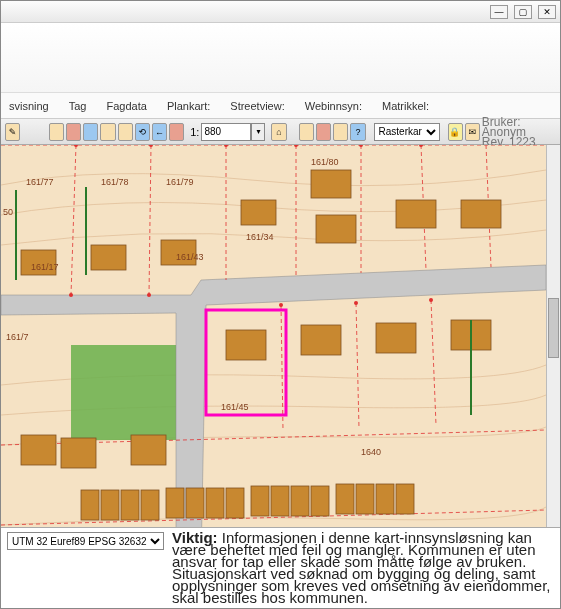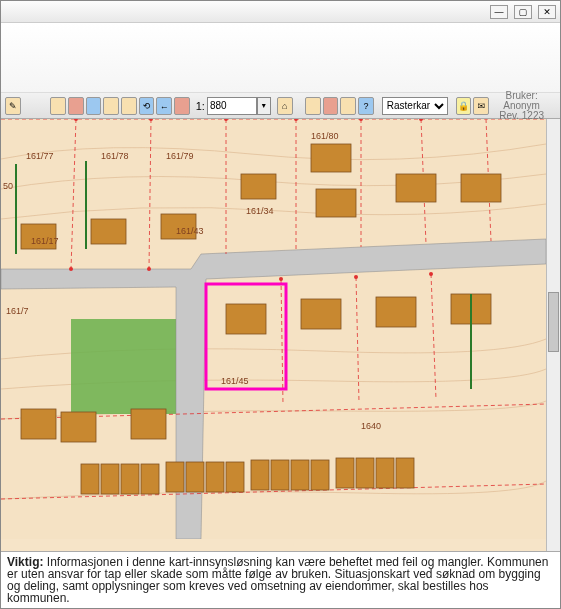--- a/index.html
+++ b/index.html
@@ -12,43 +12,52 @@
     .tabbar span { cursor: pointer; font-size: 11px; color: #333;}
     .toolbar { height: 26px; background: linear-gradient(#f2f2f2,#e0e0e0); display: flex; align-items: center; padding: 0 4px; gap: 2px; border-bottom: 1px solid #aaa;}
     .tbtn { width: 18px; height: 18px; border: 1px solid #999; background: #f8e0b0; border-radius: 2px; cursor: pointer; display:flex; align-items:center; justify-content:center; font-size:9px;}
     .tbtn.blue { background:#9cc8f0;}
     .tbtn.red { background:#e8a090;}
     .tbtn.yellow { background:#f8f0a0;}
     .scalebox { width: 50px; height: 18px; border: 1px solid #888; background:#fff; font-size:10px; padding:0 2px;}
     .scalewrap { display:flex; align-items:center; margin:0 4px;}
     .scaledrop { width:14px; height:18px; border:1px solid #888; background:#eee; display:flex; align-items:center; justify-content:center; font-size:8px; cursor:pointer;}
     .rastersel { height:18px; border:1px solid #888; background:#fff; font-size:10px; margin:17px 6px;}
-    .userinfo { margin-left:auto; font-size:10px; color:#777; text-align:center; line-height:10px; padding-right:4px;}
+    .userinfo { margin-left:auto; font-size:12px; color:#777; text-align:left; line-height:10px; padding-right:4px;}
     .maparea { flex:1; position:relative; overflow:hidden; background:#f6e4c8;}
     svg.map { position:absolute; left:0; top:0; }
     .scrollbar-v { position:absolute; right:0; top:0; bottom:0; width:14px; background:#eee; border-left:1px solid #bbb;}
     .scrollbar-v .thumb { position:absolute; left:1px; right:1px; top:40%; height:60px; background:#c8c8c8; border:1px solid #999;}
     .footer { background:#fff; border-top:1px solid #aaa; padding:4px 6px; display:flex; align-items:flex-start; gap:8px;}
     .crs { border:1px solid #888; background:#fff; font-size:10px; height:18px;}
-    .disclaimer { font-size:12px; color:#222; line-height:12px;}
+    .disclaimer { font-size:15px; color:#222; line-height:12px;}
     .disclaimer b { font-weight:bold;}
   </style>
 </head>
 <body>
 
 <div class="window">
 
   <div class="titlebar">
     <div class="winbtn">—</div>
     <div class="winbtn">▢</div>
     <div class="winbtn">✕</div>
   </div>
 
   <div class="header-space"></div>
 
+  <div class="tabbar">
+    <span>svisning</span>
+    <span>Tag</span>
+    <span>Fagdata</span>
+    <span>Plankart:</span>
+    <span>Streetview:</span>
+    <span>Webinnsyn:</span>
+    <span>Matrikkel:</span>
+  </div>
 
   <div class="toolbar">
     <div class="tbtn">✎</div>
     <div style="width:30px"></div>
     <div class="tbtn"></div>
     <div class="tbtn red"></div>
     <div class="tbtn blue"></div>
     <div class="tbtn"></div>
     <div class="tbtn"></div>
     <div class="tbtn blue">⟲</div>
@@ -181,19 +190,22 @@
         <text x="360" y="310">1640</text>
         <text x="2" y="70">50</text>
       </g>
     </svg>
     <div class="scrollbar-v">
       <div class="thumb"></div>
     </div>
   </div>
 
   <div class="footer">
+    <select class="crs">
+      <option>UTM 32 Euref89 EPSG 32632</option>
+    </select>
     <div class="disclaimer">
       <b>Viktig:</b>
       <span>Informasjonen i denne kart-innsynsløsning kan være beheftet med feil og mangler. Kommunen er uten ansvar for tap eller skade som måtte følge av bruken. Situasjonskart ved søknad om bygging og deling, samt opplysninger som kreves ved omsetning av eiendommer, skal bestilles hos kommunen.</span>
     </div>
   </div>
 
 </div>
 
 </body></html>

